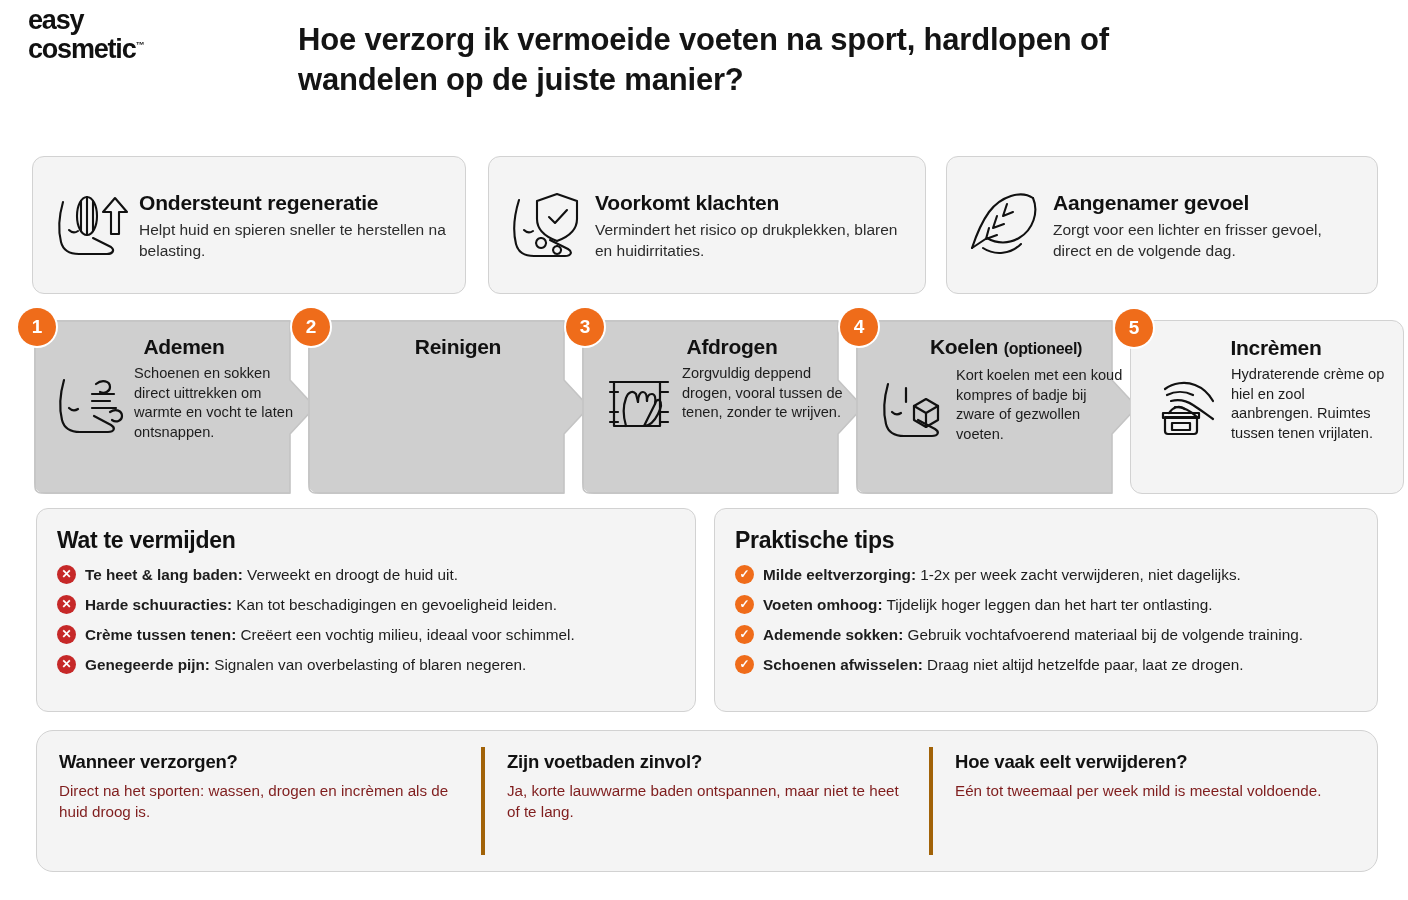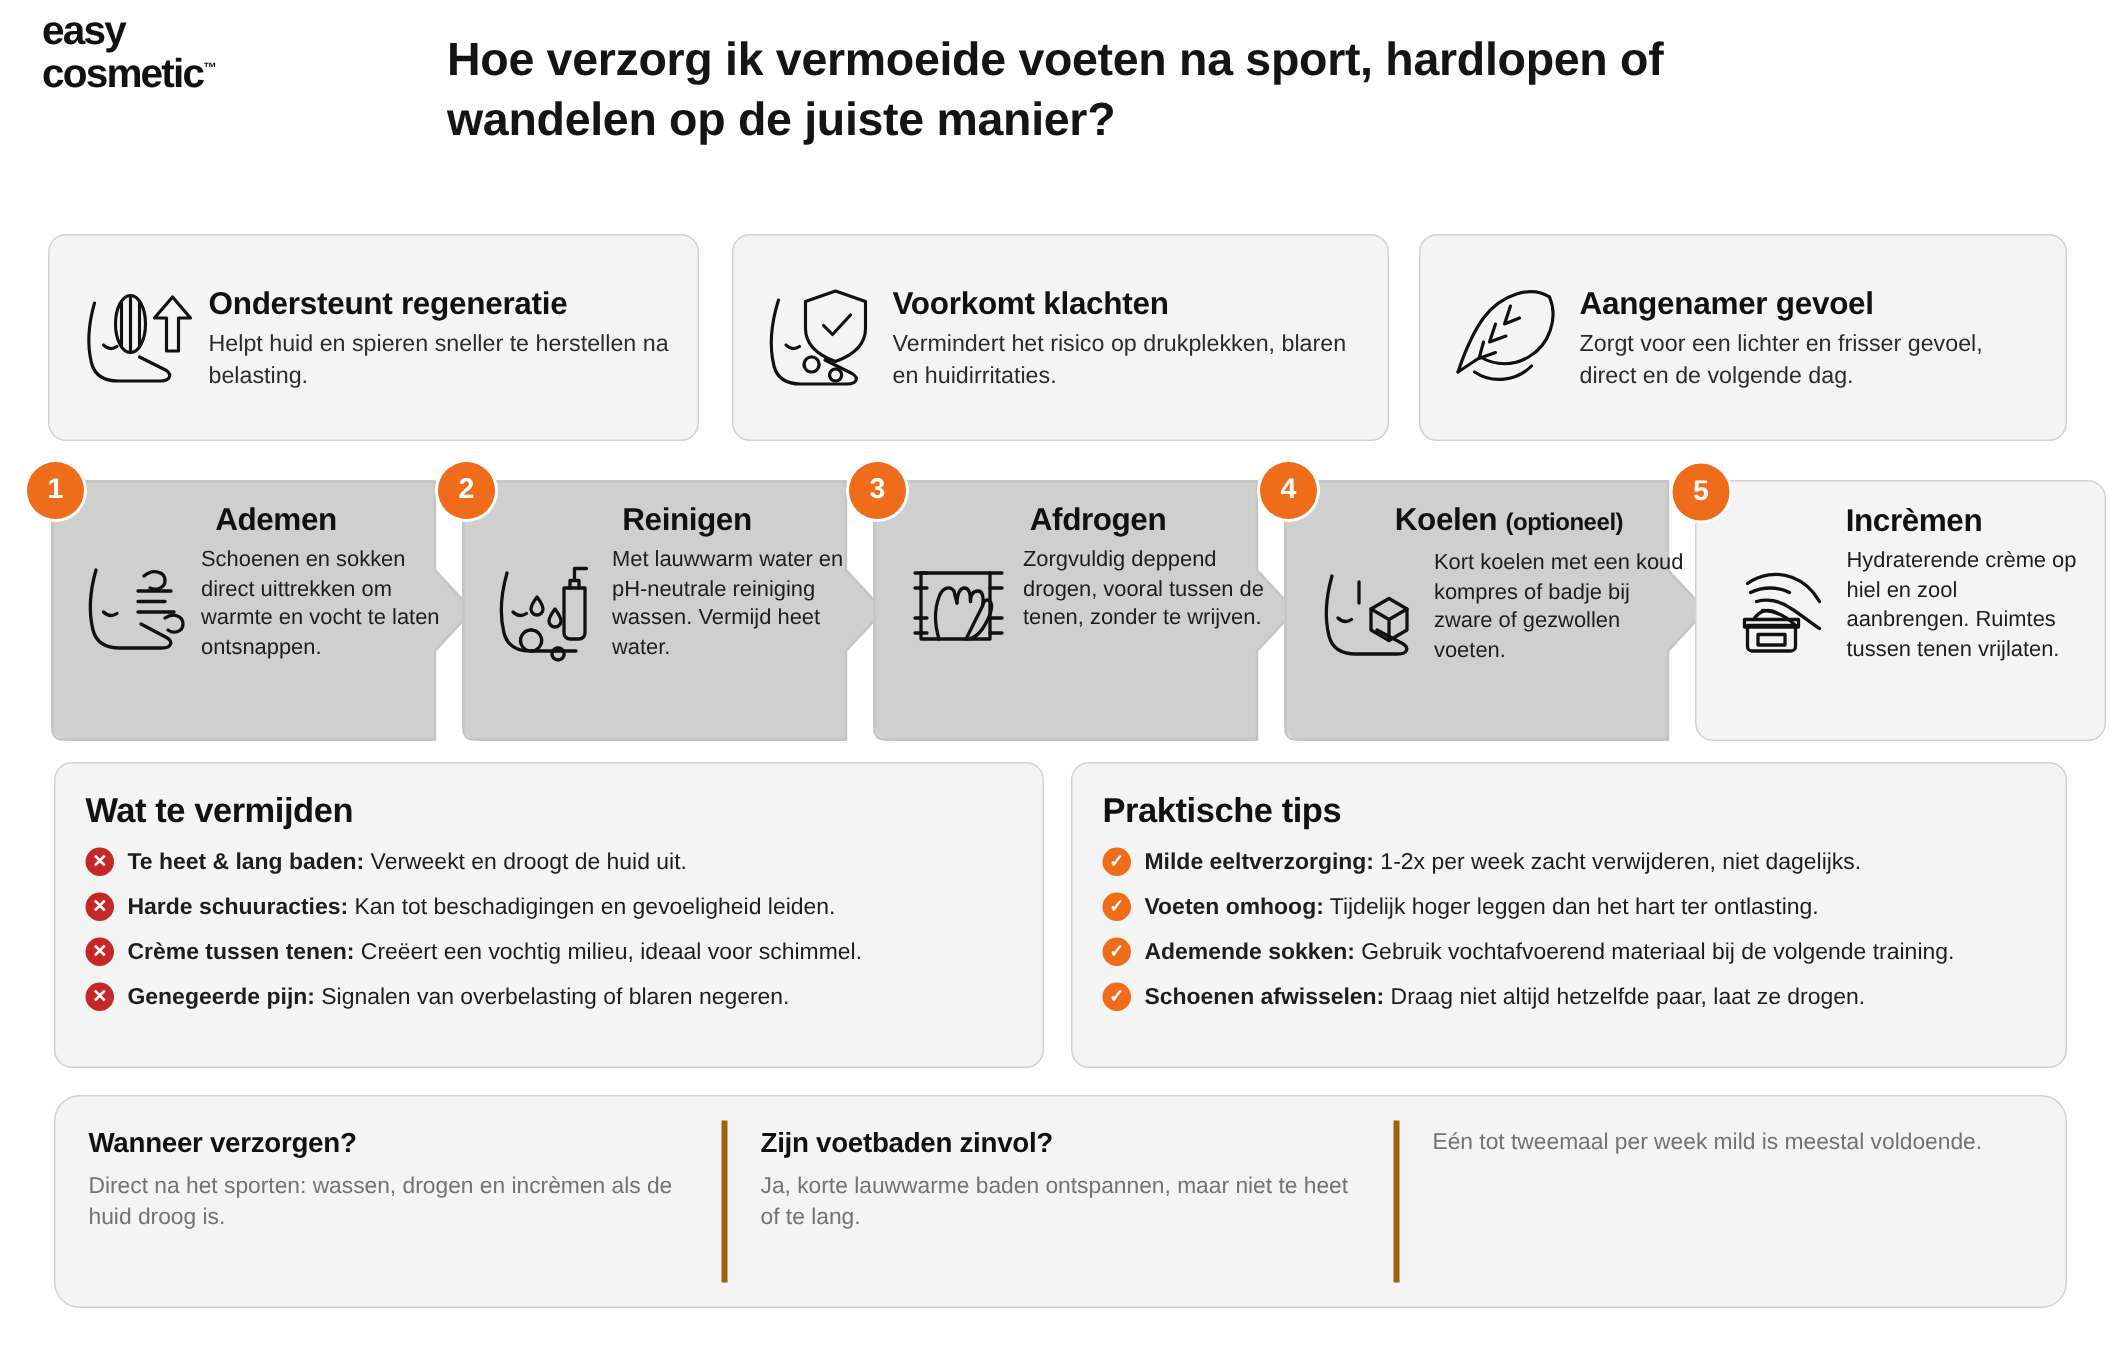--- a/index.html
+++ b/index.html
@@ -130,21 +130,21 @@
   .faq {
     position: absolute; left: 36px; top: 730px; width: 1342px; height: 142px;
     display: flex; padding: 16px 0; border-radius: 17px;
   }
   .faq .col { flex: 1 1 0; padding: 4px 22px 4px 22px; position: relative; }
   .faq .col + .col { border-left: 4px solid #a16207; }
   .faq h4 {
     font-size: 18.5px; font-weight: 700; color: #111;
     margin-bottom: 7px; letter-spacing: -0.2px;
   }
-  .faq p { font-size: 15.2px; line-height: 21px; color: #737373; }
+  .faq p { font-size: 15.2px; line-height: 21px; color: #7f1d1d; }
 
   svg { display: block; width: 100%; height: 100%; }
 </style>
 </head>
 <body>
 
 <div class="page">
 
   <div class="header">
     <div class="logo">
@@ -236,34 +236,20 @@
     <div class="step s2 has-arrow">
       <div class="shape"></div>
       <div class="outline">
         <svg viewBox="0 0 282 174" preserveAspectRatio="none" fill="none" stroke="#c4c4c4" stroke-width="1.6">
           <path d="M7 1 H256 V60 L281 87 L256 114 V173 H7 A6 6 0 0 1 1 167 V7 A6 6 0 0 1 7 1 Z"></path>
         </svg>
       </div>
       <div class="badge">2</div>
       <div class="inner">
         <h4><span>Reinigen</span></h4>
-        <div class="body">
-          <div class="sicon">
-            <svg viewBox="0 0 74 74" fill="none" stroke="#111" stroke-width="2.2" stroke-linecap="round" stroke-linejoin="round">
-              <path d="M10 14 C6 28 5 42 8 54 C10 62 16 66 26 66 L56 66"></path>
-              <path d="M14 40 C17 43 20 43 23 41"></path>
-              <path d="M26 52 a7 7 0 1 0 0.1 0 M44 64 a4 4 0 1 0 0.1 0"></path>
-              <path d="M48 24 h14 v30 a4 4 0 0 1 -4 4 h-6 a4 4 0 0 1 -4 -4 z"></path>
-              <path d="M52 24 v-5 h6 v5 M55 19 v-8 h8"></path>
-              <path d="M30 30 c3 4 4 6 4 8 a4 4 0 0 1 -8 0 c0 -2 1 -4 4 -8 z"></path>
-              <path d="M42 38 c3 4 4 6 4 8 a4 4 0 0 1 -8 0 c0 -2 1 -4 4 -8 z"></path>
-            </svg>
-          </div>
-          <p>Met lauwwarm water en pH-neutrale reiniging wassen. Vermijd heet water.</p>
-        </div>
       </div>
     </div>
 
     <div class="step s3 has-arrow">
       <div class="shape"></div>
       <div class="outline">
         <svg viewBox="0 0 282 174" preserveAspectRatio="none" fill="none" stroke="#c4c4c4" stroke-width="1.6">
           <path d="M7 1 H256 V60 L281 87 L256 114 V173 H7 A6 6 0 0 1 1 167 V7 A6 6 0 0 1 7 1 Z"></path>
         </svg>
       </div>
@@ -386,17 +372,18 @@
   <div class="card faq">
     <div class="col">
       <h4>Wanneer verzorgen?</h4>
       <p>Direct na het sporten: wassen, drogen en incrèmen als de huid droog is.</p>
     </div>
     <div class="col">
       <h4>Zijn voetbaden zinvol?</h4>
       <p>Ja, korte lauwwarme baden ontspannen, maar niet te heet of te lang.</p>
     </div>
     <div class="col">
+      <h4>Hoe vaak eelt verwijderen?</h4>
       <p>Eén tot tweemaal per week mild is meestal voldoende.</p>
     </div>
   </div>
 
 </div>
 
 </body></html>

